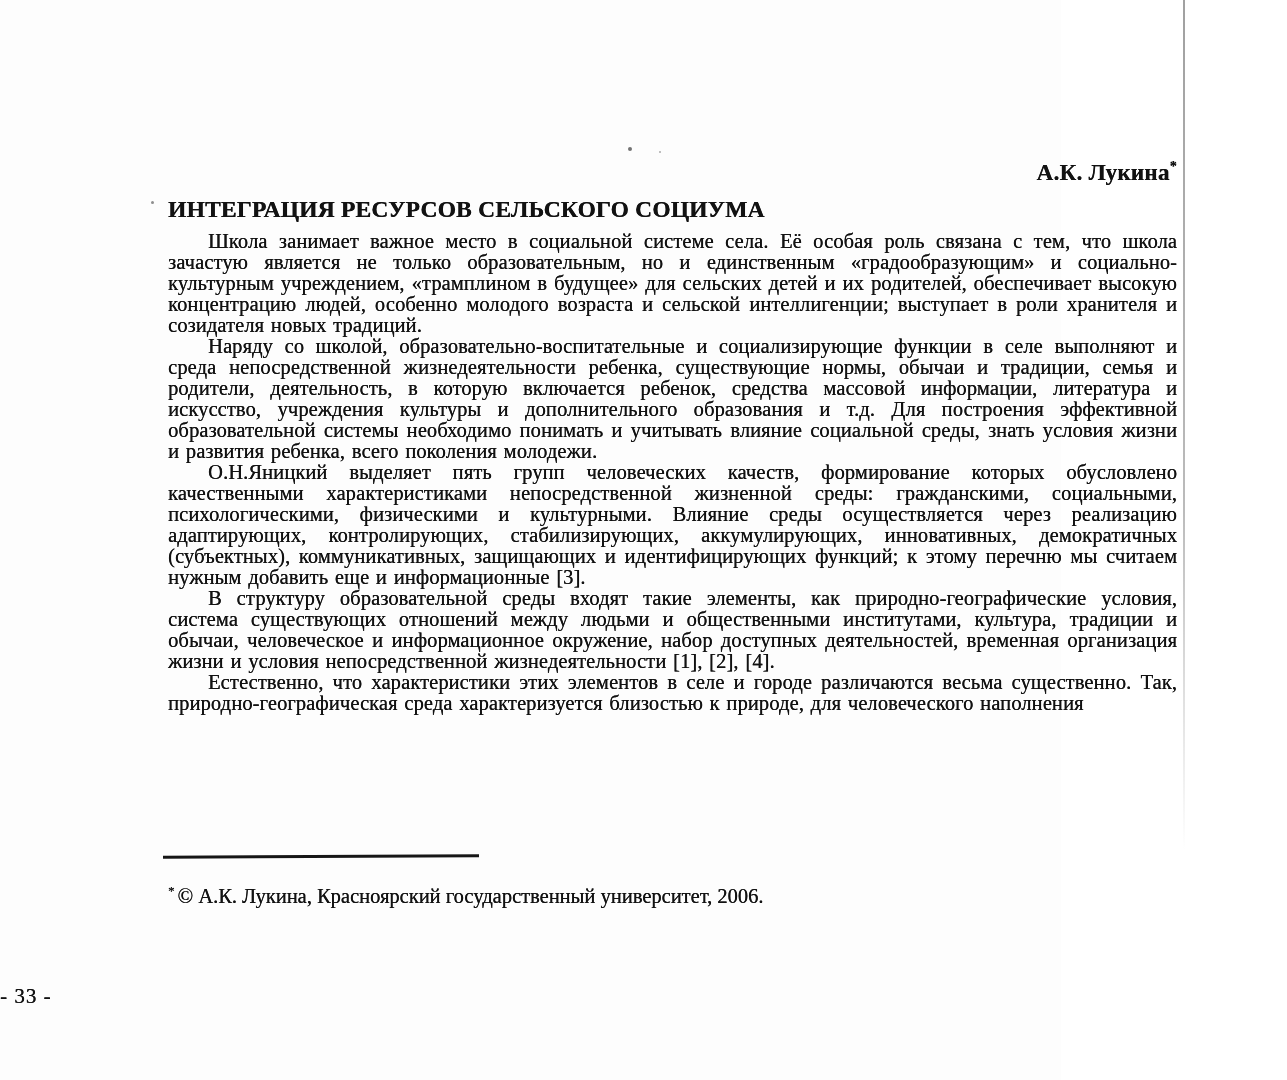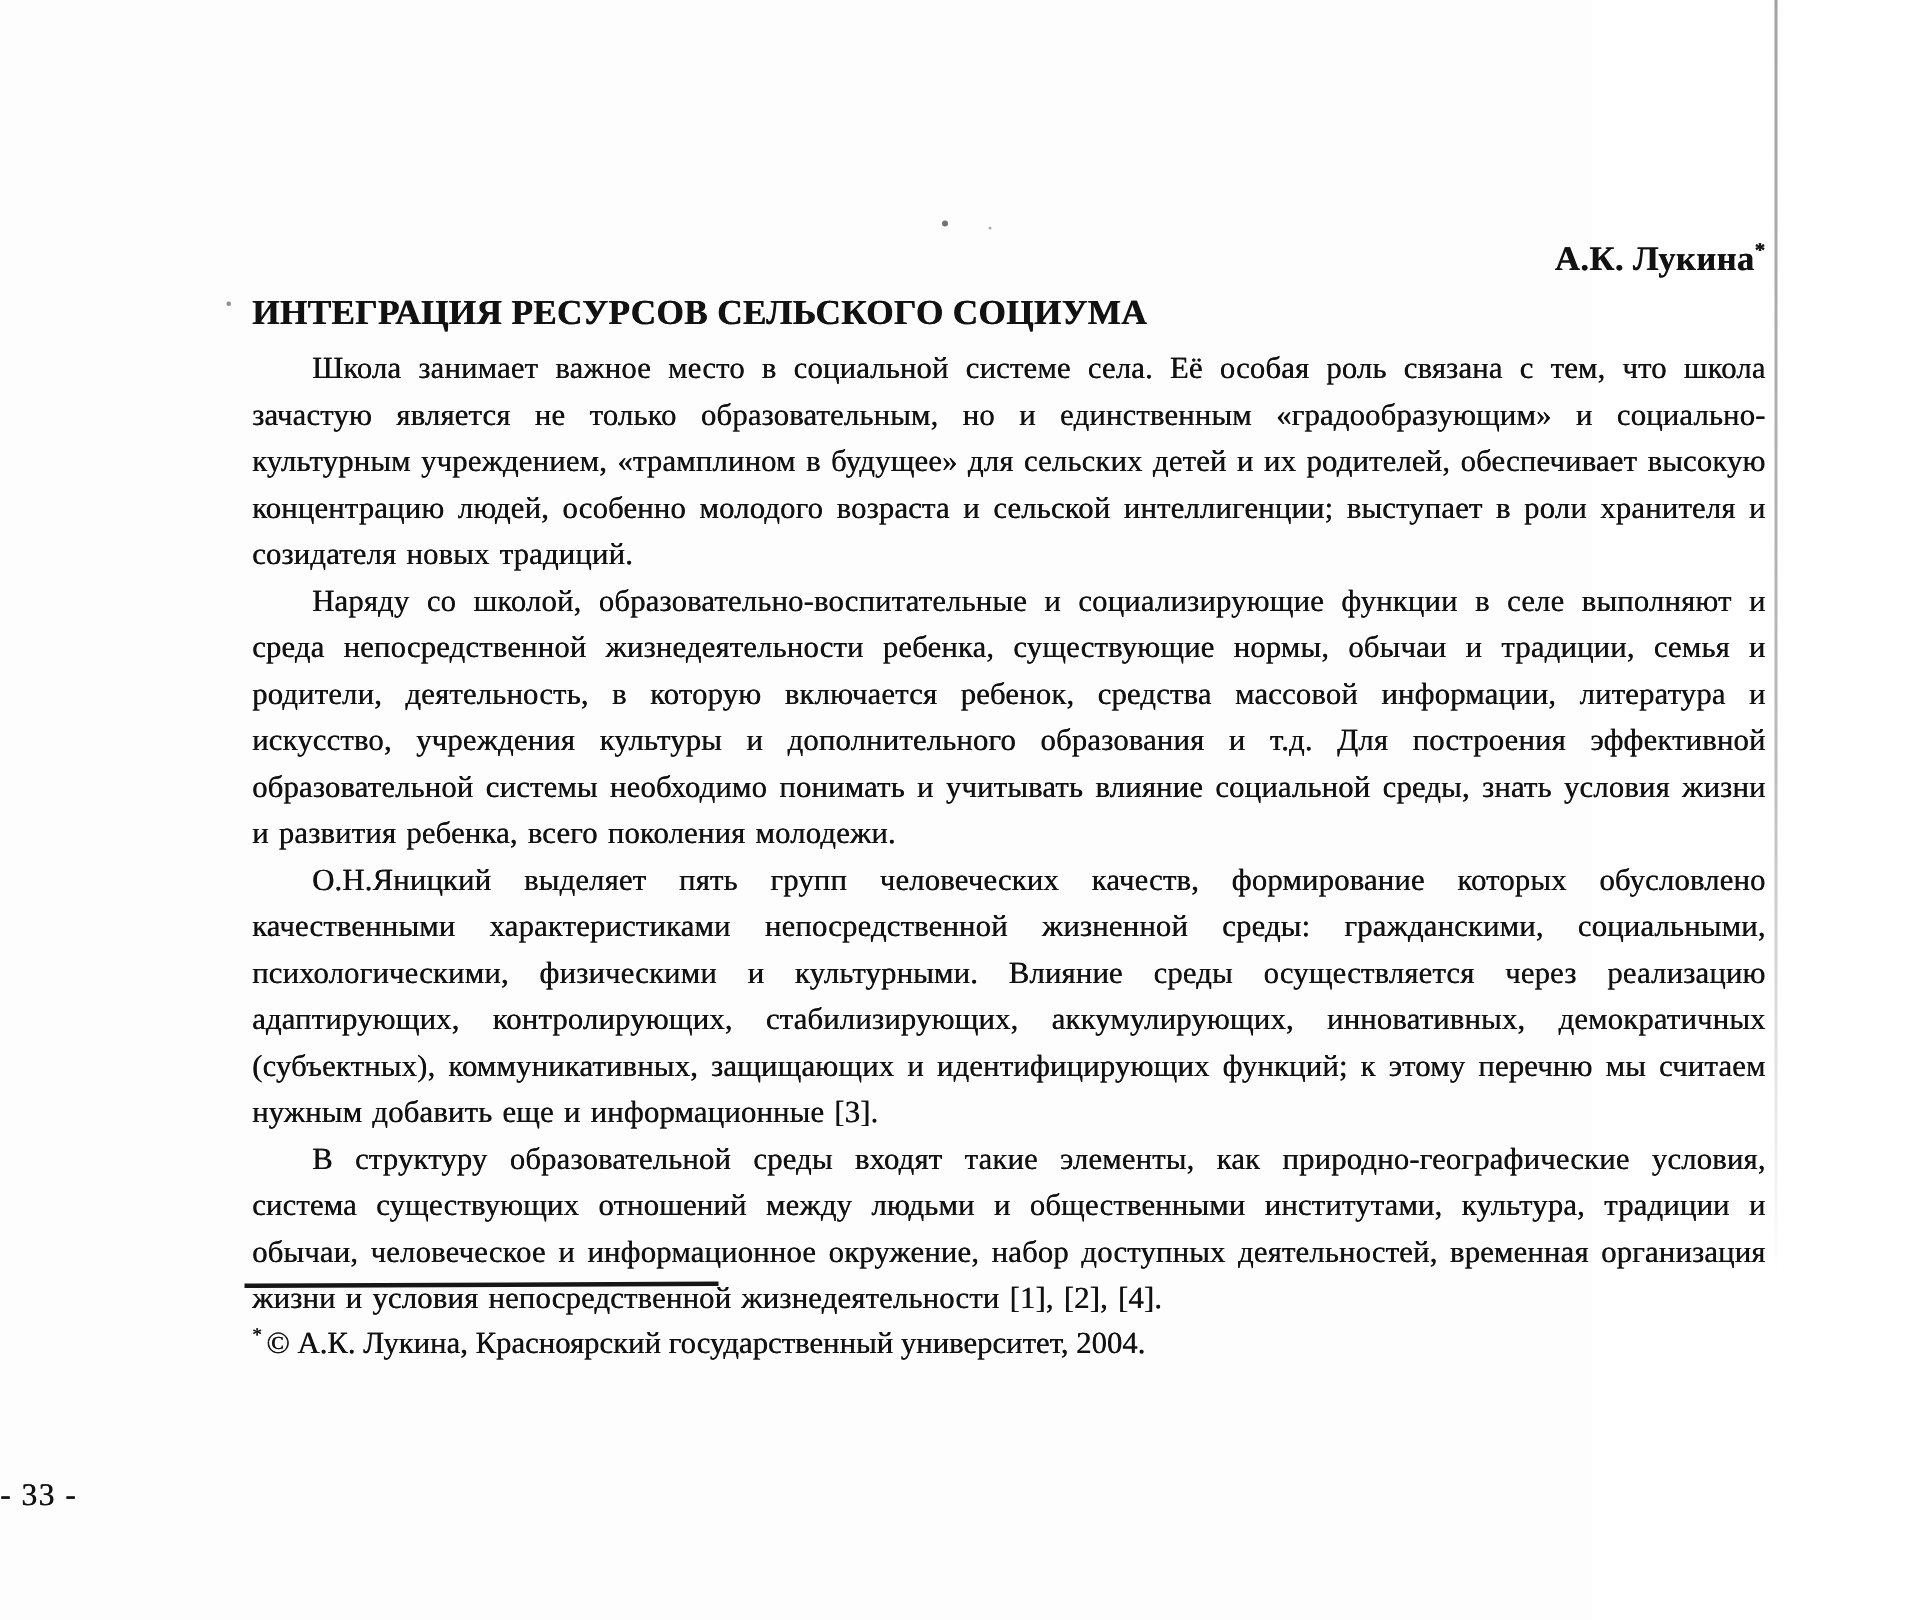--- a/index.html
+++ b/index.html
@@ -68,21 +68,21 @@
     text-shadow: 0.35px 0 0 currentColor;
   }
   .body-text {
     margin-top: 7px;
   }
   .body-text p {
     margin: 0;
     text-align: justify;
     text-indent: 40px;
     font-size: 20.5px;
-    line-height: 31px;
+    line-height: 21px;
     word-spacing: 1.5px;
     letter-spacing: 0.1px;
     text-shadow: 0.25px 0 0 currentColor;
   }
   .footnote-rule {
     position: absolute;
     left: 163px;
     top: 855px;
     width: 316px;
     height: 3px;
@@ -131,23 +131,24 @@
 
     <div class="doc-title">
       <div>ИНТЕГРАЦИЯ РЕСУРСОВ СЕЛЬСКОГО СОЦИУМА</div>
     </div>
 
     <div class="body-text">
       <p>Школа занимает важное место в социальной системе села. Её особая роль связана с тем, что школа зачастую является не только образовательным, но и единственным «градообразующим» и социально-культурным учреждением, «трамплином в будущее» для сельских детей и их родителей, обеспечивает высокую концентрацию людей, особенно молодого возраста и сельской интеллигенции; выступает в роли хранителя и созидателя новых традиций.</p>
       <p>Наряду со школой, образовательно-воспитательные и социализирующие функции в селе выполняют и среда непосредственной жизнедеятельности ребенка, существующие нормы, обычаи и традиции, семья и родители, деятельность, в которую включается ребенок, средства массовой информации, литература и искусство, учреждения культуры и дополнительного образования и т.д. Для построения эффективной образовательной системы необходимо понимать и учитывать влияние социальной среды, знать условия жизни и развития ребенка, всего поколения молодежи.</p>
       <p>О.Н.Яницкий выделяет пять групп человеческих качеств, формирование которых обусловлено качественными характеристиками непосредственной жизненной среды: гражданскими, социальными, психологическими, физическими и культурными. Влияние среды осуществляется через реализацию адаптирующих, контролирующих, стабилизирующих, аккумулирующих, инновативных, демократичных (субъектных), коммуникативных, защищающих и идентифицирующих функций; к этому перечню мы считаем нужным добавить еще и информационные [3].</p>
       <p>В структуру образовательной среды входят такие элементы, как природно-географические условия, система существующих отношений между людьми и общественными институтами, культура, традиции и обычаи, человеческое и информационное окружение, набор доступных деятельностей, временная организация жизни и условия непосредственной жизнедеятельности [1], [2], [4].</p>
+      <p>Естественно, что характеристики этих элементов в селе и городе различаются весьма существенно. Так, природно-географическая среда характеризуется близостью к природе, для человеческого наполнения</p>
     </div>
 
   </div>
 
   <div class="footnote-rule"></div>
 
-  <div class="footnote"><sup>*</sup><span>© А.К. Лукина, Красноярский государственный университет, 2004.</span></div>
+  <div class="footnote"><sup>*</sup><span>© А.К. Лукина, Красноярский государственный университет, 2006.</span></div>
 
   <div class="page-number">- 33 -</div>
 
 </div>
 
 </body></html>

